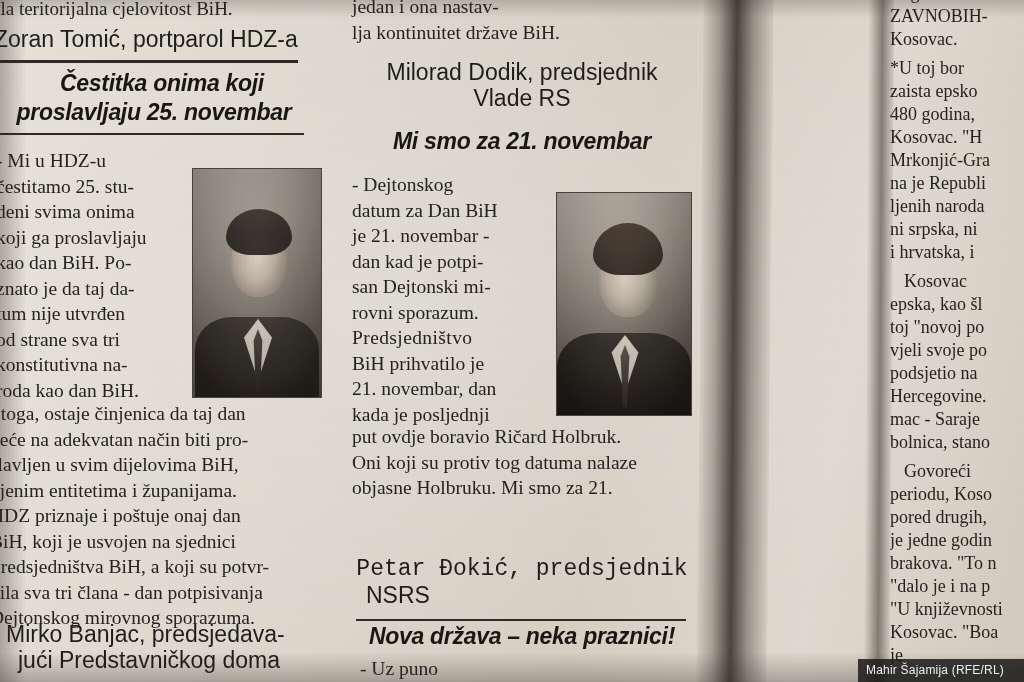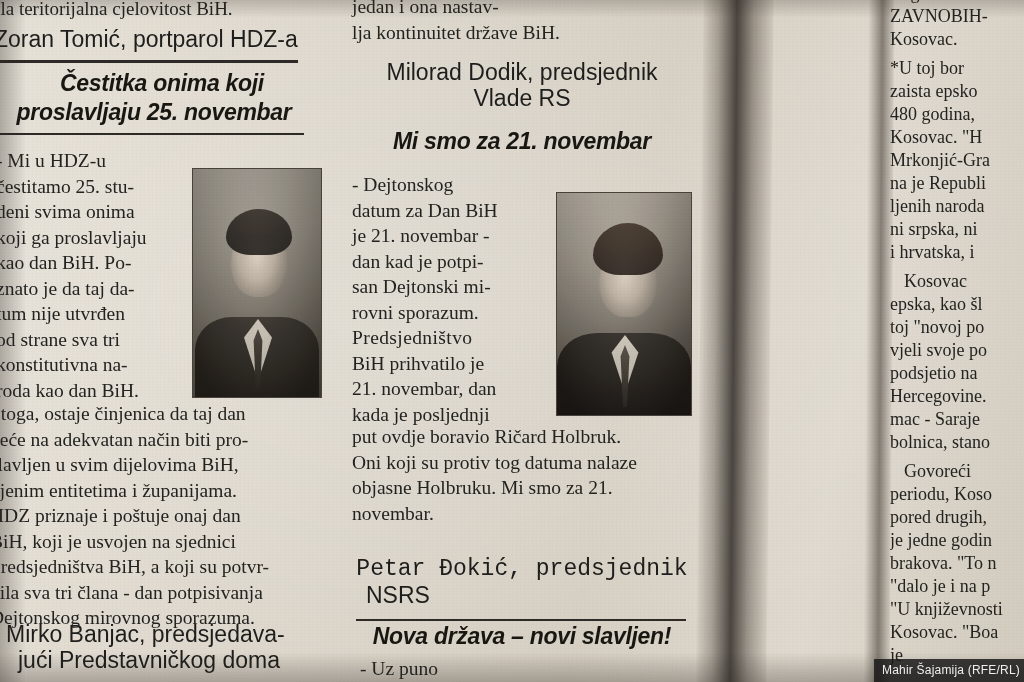--- a/index.html
+++ b/index.html
@@ -171,21 +171,21 @@
   
   .credit {
     position: absolute;
     right: 0;
     bottom: 0;
     background: rgba(18,18,18,0.82);
     color: #f2f2f2;
     font-family: "Liberation Sans", sans-serif;
     font-size: 12px;
     line-height: 12px;
-    padding: 5px 4px 6px 8px;
+    padding: 5px 20px 6px 8px;
     letter-spacing: 0.2px;
   }
   .rightcol {
     filter: blur(0.5px);
   }
   .clip-left {
     overflow: hidden;
   }
 </style>
 </head>
@@ -277,31 +277,30 @@
       <div class="tie" style="left:58px; top:152px; width:20px; height:62px; background:linear-gradient(180deg,#5a5248,#322c26);"></div>
       <div class="face" style="left:42px; top:48px; width:58px; height:76px;"></div>
       <div class="hair" style="left:36px; top:30px; width:70px; height:52px; background:linear-gradient(180deg,#4a3b2e 0%,#32281f 70%,#2a211a 100%);"></div>
       <div class="photo-shade"></div>
     </div>
 
     <div style="position:absolute; left:0px; top:430px; width:340px;">
       <div class="body-text">put ovdje boravio Ričard Holbruk.</div>
       <div class="body-text">Oni koji su protiv tog datuma nalaze</div>
       <div class="body-text">objasne Holbruku. Mi smo za 21.</div>
-      <div class="body-text" style="text-align:left;">novembar.</div>
     </div>
 
     <div style="position:absolute; left:0px; top:562px; width:340px;">
       <div class="byline" style="font-size:23px;font-family:Liberation Mono, monospace;">Petar Đokić, predsjednik</div>
       <div class="byline" style="font-size:23px; text-align:left; margin-left:14px;">NSRS</div>
     </div>
 
     <div class="rule" style="position:absolute; left:4px; top:622px; width:330px; height:2px;"></div>
 
-    <div class="headline headline-lg" style="position:absolute; left:0px; top:628px; width:340px;">Nova država – novi slavljen!</div>
+    <div class="headline headline-lg" style="position:absolute; left:0px; top:628px; width:340px;">Nova država – neka praznici!</div>
 
     <div class="body-text" style="position:absolute; left:8px; top:662px; width:220px;">- Uz     puno</div>
   </div>
 
   <div class="gutter"></div>
   <div class="gutter2"></div>
 
   <div class="col rightcol" style="left:890px; top:-18px; width:140px; height:700px; overflow:hidden;">
     <div class="body-text body-text-sm" style="text-align:left;">su  go</div>
     <div class="body-text body-text-sm" style="text-align:left;">ZAVNOBIH-</div>

